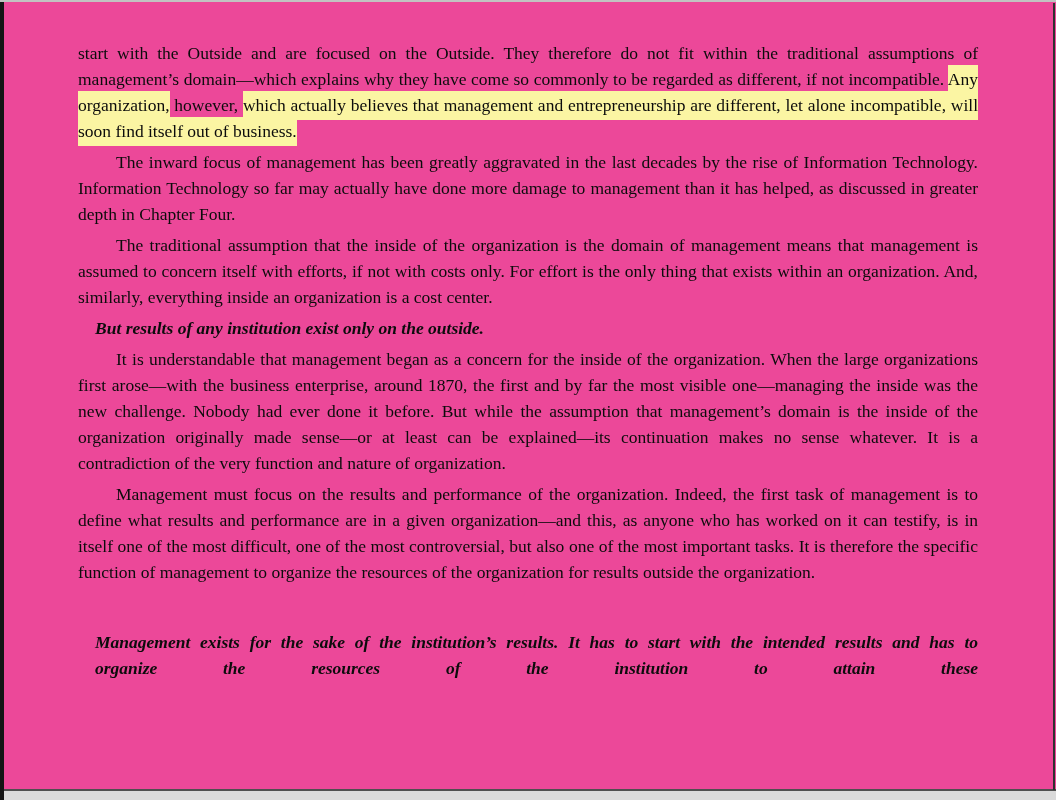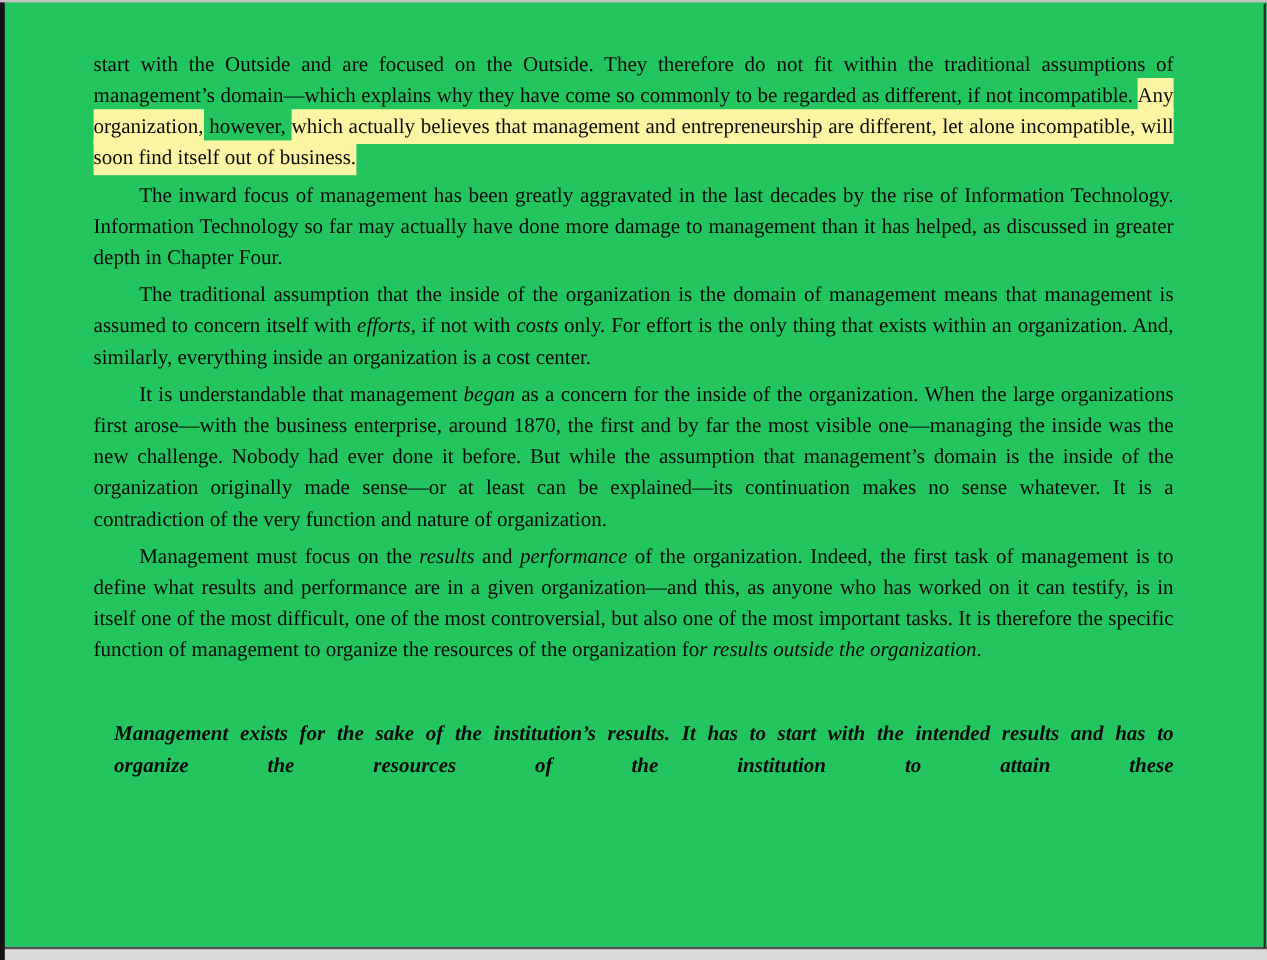--- a/index.html
+++ b/index.html
@@ -1,36 +1,36 @@
 <!DOCTYPE html>
 <html style="--hl: #fbf5a3;"><head>
 <meta charset="utf-8">
 <style>
   html,body{margin:0;padding:0;}
   body{
     width:1056px;height:800px;overflow:hidden;background:#ffffff;
     font-family:"Liberation Serif","DejaVu Serif",serif;
   }
-  .page{position:relative;width:1056px;height:800px;background:#22c55e;overflow:hidden;}
+  .page{position:relative;width:1056px;height:800px;background:#ec4899;overflow:hidden;}
 
   
   .text-block{
     position:absolute;left:78px;top:40px;width:900px;
     font-size:17.5px;line-height:26px;color:#0c0c0c;
     text-align:justify;
   }
   .text-block p{margin:0;}
   .text-block p + p{margin-top:5px;}
   p.body.indent{text-indent:38px;}
   p.quote{
     font-weight:bold;font-style:italic;
     margin-left:17px;
   }
   p.quote.stretch{text-align-last:justify;word-spacing:2px;margin-top:44px;}
-  .it{font-style:italic;}
+  .it{}
   .hl{
     background:var(--hl,#fbf5a3);
     padding:4px 0 5px 0;
   }
 
   
   .edge-bottom{
     position:absolute;left:0;bottom:0;width:100%;height:11px;
     background:#dadada;border-top:2px solid #4f4f4f;box-sizing:border-box;
   }
@@ -40,20 +40,21 @@
 </style>
 </head>
 <body>
 
 <div class="page">
 
   <div class="text-block" style="color: rgb(12, 12, 12);">
       <p class="body"><span>start with the Outside and are focused on the Outside. They therefore do not fit within the traditional assumptions of management’s domain—which explains why they have come so commonly to be regarded as different, if not incompatible. </span><span class="hl">Any organization,</span><span> however, </span><span class="hl">which actually believes that management and entrepreneurship are different, let alone incompatible, will soon find itself out of business.</span></p>
       <p class="body indent"><span>The inward focus of management has been greatly aggravated in the last decades by the rise of Information Technology. Information Technology so far may actually have done more damage to management than it has helped, as discussed in greater depth in Chapter Four.</span></p>
       <p class="body indent"><span>The traditional assumption that the inside of the organization is the domain of management means that management is assumed to concern itself with </span><span class="it">efforts,</span><span> if not with </span><span class="it">costs</span><span> only. For effort is the only thing that exists within an organization. And, similarly, everything inside an organization is a cost center.</span></p>
+      <p class="quote"><span>But results of any institution exist only on the outside.</span></p>
       <p class="body indent"><span>It is understandable that management </span><span class="it">began</span><span> as a concern for the inside of the organization. When the large organizations first arose—with the business enterprise, around 1870, the first and by far the most visible one—managing the inside was the new challenge. Nobody had ever done it before. But while the assumption that management’s domain is the inside of the organization originally made sense—or at least can be explained—its continuation makes no sense whatever. It is a contradiction of the very function and nature of organization.</span></p>
       <p class="body indent"><span>Management must focus on the </span><span class="it">results</span><span> and </span><span class="it">performance</span><span> of the organization. Indeed, the first task of management is to define what results and performance are in a given organization—and this, as anyone who has worked on it can testify, is in itself one of the most difficult, one of the most controversial, but also one of the most important tasks. It is therefore the specific function of management to organize the resources of the organization fo</span><span class="it">r results outside the organization</span><span>.</span></p>
       <p class="quote stretch"><span>Management exists for the sake of the institution’s results. It has to start with the intended results and has to organize the resources of the institution to attain these</span></p>
     </div>
 
   <div class="edge-bottom"></div>
   <div class="edge-left"></div>
   <div class="edge-right"></div>
   <div class="edge-top"></div>
 

